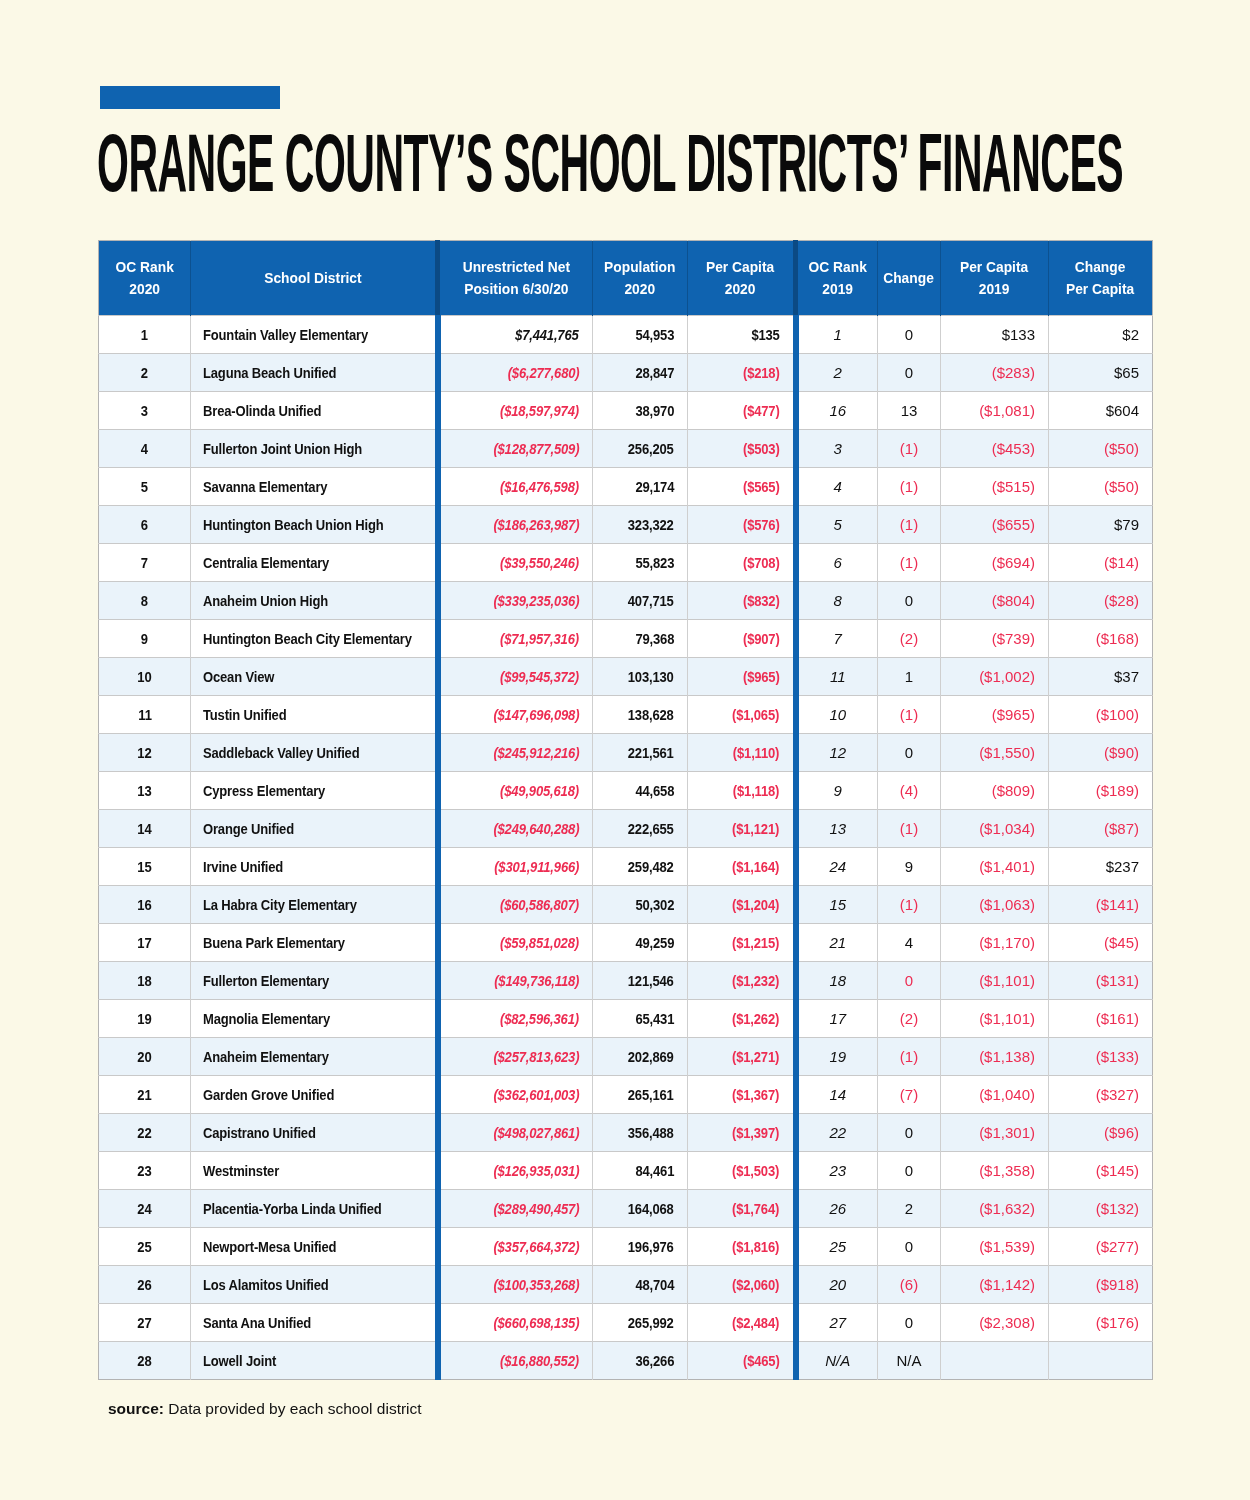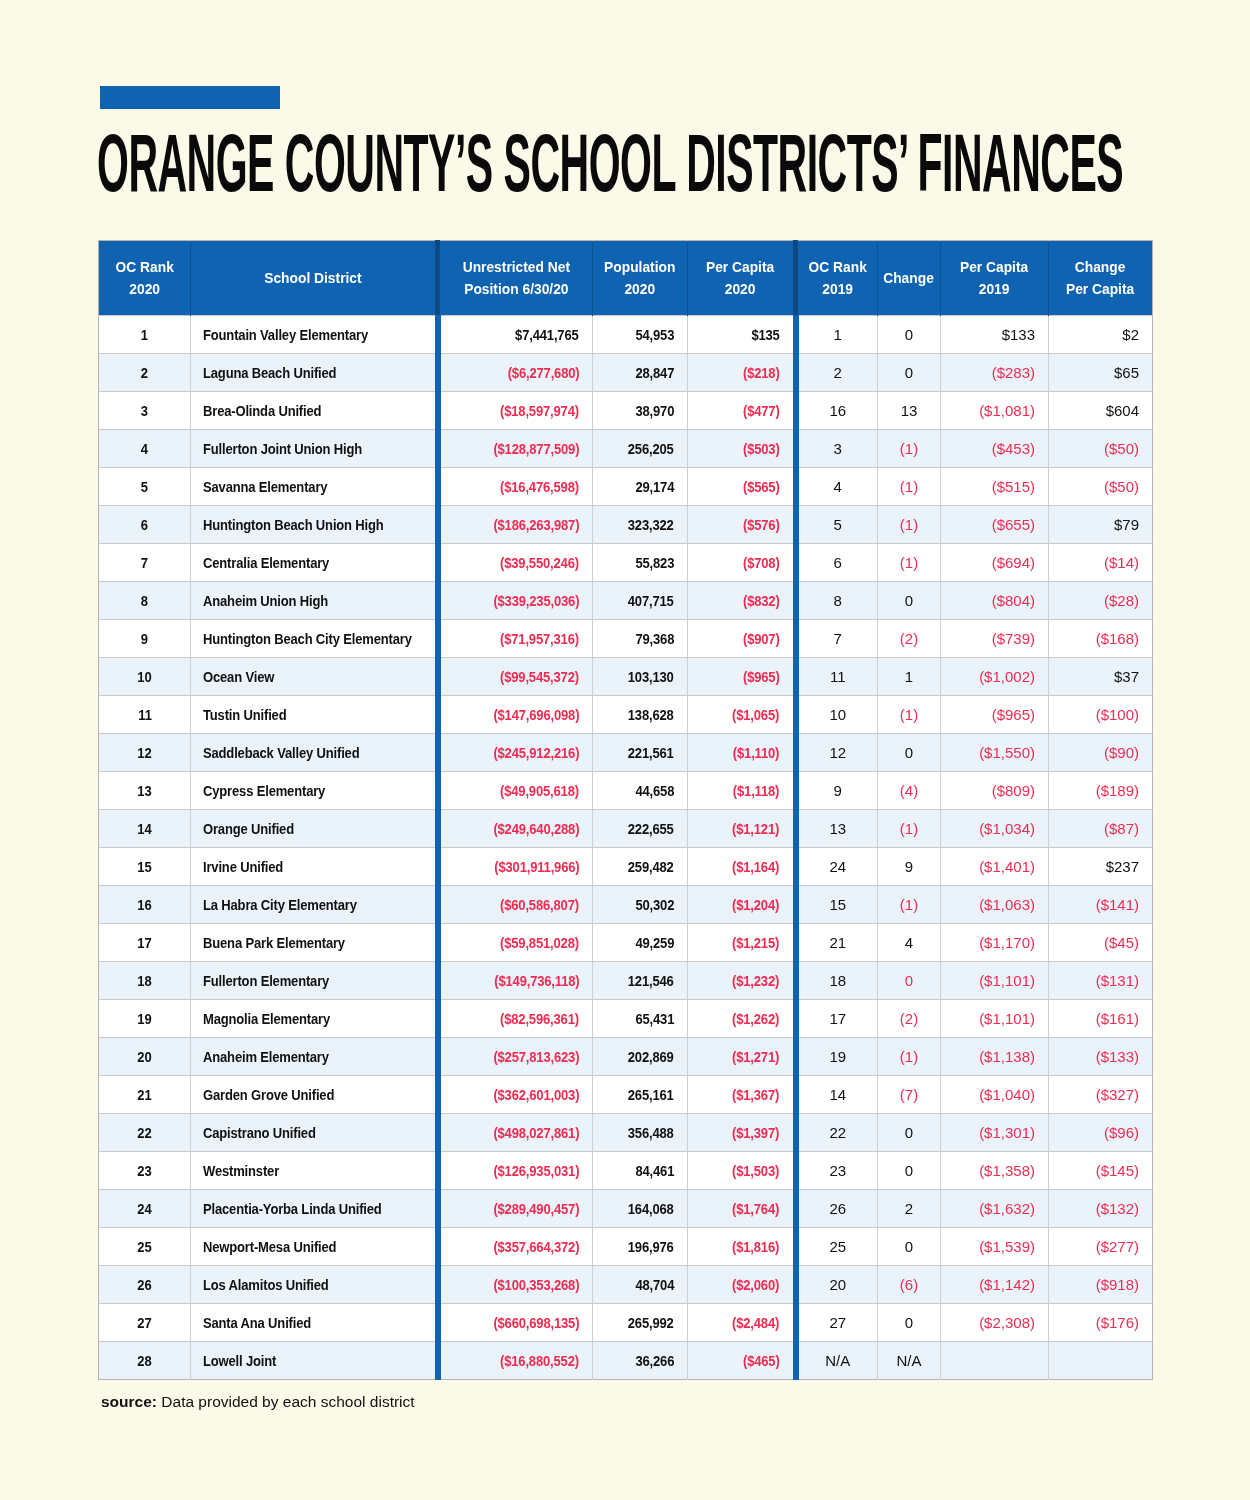--- a/index.html
+++ b/index.html
@@ -38,36 +38,36 @@
     border-left:1px solid rgba(0,0,0,0.18);
   }
   thead th:first-child{border-left:none;}
   thead th.divL{border-left:5px solid #0B4A84;text-decoration:underline;}
   tbody td{
     height:38px;background:#fff;padding:0;
     border-top:1px solid #c9c9c9;border-left:1px solid #cfcfcf;
     font-size:15.5px;vertical-align:middle;white-space:nowrap;
   }
   tbody td:first-child{border-left:none;}
-  tbody td.divL{border-left:6px solid var(--blue);}
+  tbody td.divL{border-left:6px solid var(--blue);font-style:italic;}
   tbody tr.alt td{background:var(--rowalt);}
   td.l{text-align:left;padding-left:12px;}
   td.r{text-align:right;padding-right:13px;}
   td.c{text-align:center;}
   .cx{
     display:inline-block;font-weight:700;letter-spacing:-0.2px;
     transform:scaleX(0.84);transform-origin:center center;
   }
   td.r .cx{transform-origin:right center;}
   td.l .cx{transform-origin:left center;}
   .rx{font-weight:400;font-size:15px;}
   .neg{color:var(--red);}
   .hx{display:inline-block;transform:scaleX(0.92);transform-origin:center center;}
   .source{
-    position:absolute;left:100px;top:1392px;margin:1px;
+    position:absolute;left:100px;top:1392px;margin:8px;
     font-size:15.5px;color:#111;text-align:center;
   }
   .source b{font-weight:700;}
 </style>
 </head>
 <body>
 
 <div class="accent"></div>
 
 <h1 class="title">ORANGE COUNTY’S SCHOOL DISTRICTS’ FINANCES</h1>

